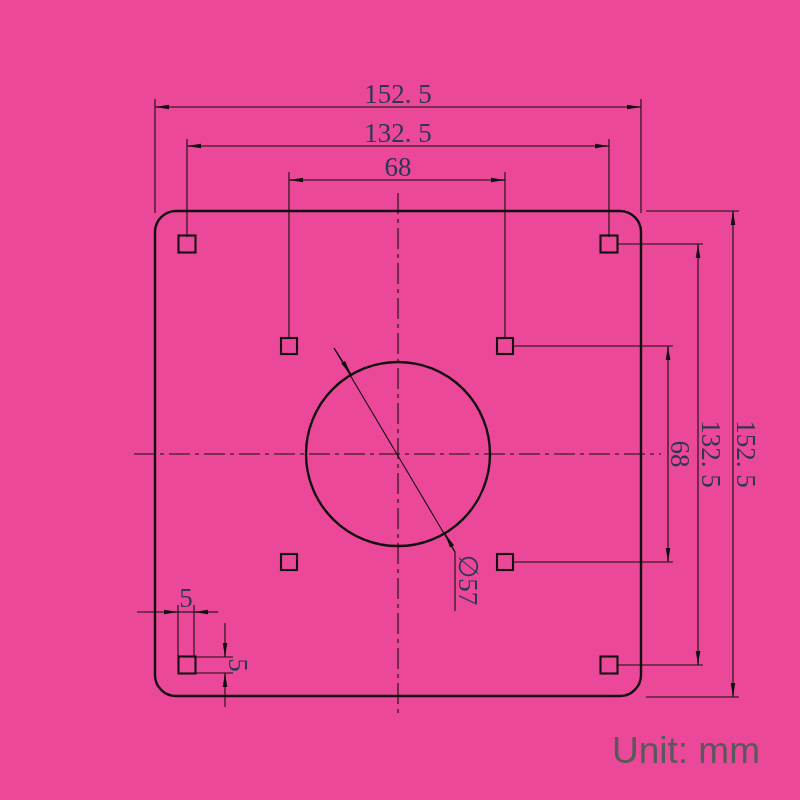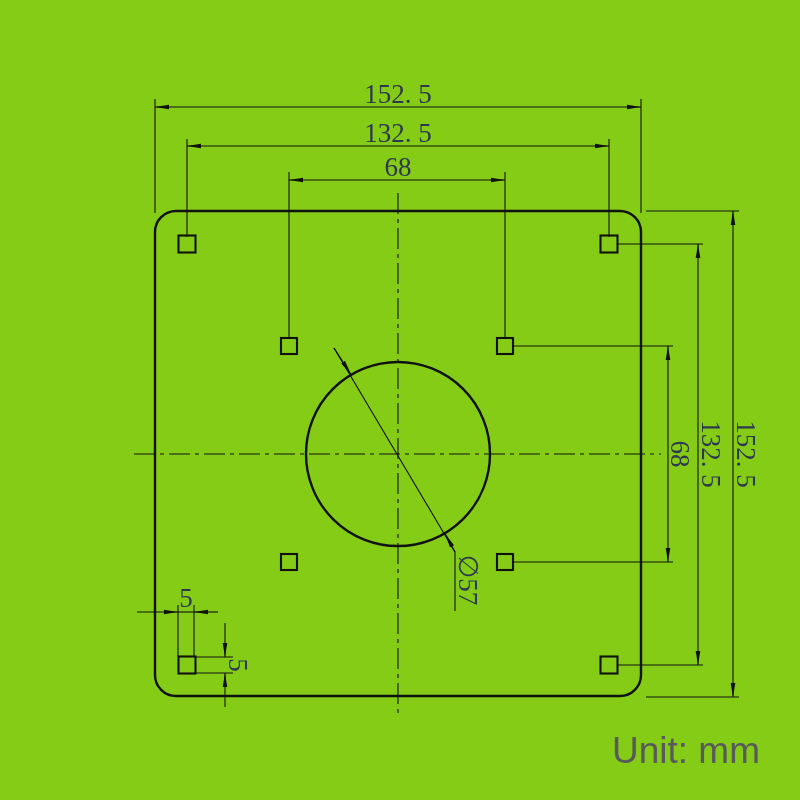--- a/index.html
+++ b/index.html
@@ -1,18 +1,18 @@
 <!DOCTYPE html>
 <html style="--line: #111111;"><head>
 <meta charset="utf-8">
 <style>
   :root { --line: #111111; }
   html, body { margin: 0; padding: 0; background: #ffffff; }
   .canvas-wrap {
-    width: 800px; height: 800px; position: relative; background: #84cc16;
+    width: 800px; height: 800px; position: relative; background: #ec4899;
     font-family: "Liberation Serif", serif;
   }
   svg text { user-select: none; }
   .outline  { fill: none; stroke: var(--line); stroke-width: 2.4; }
   .hole     { fill: none; stroke: var(--line); stroke-width: 2.1; }
   .thin     { fill: none; stroke: var(--line); stroke-width: 1.1; }
   .centerline { fill: none; stroke: var(--line); stroke-width: 1.1;
                 stroke-dasharray: 21 5 4 5; }
   .arrowhead { fill: var(--line); }
   .dim-text {

